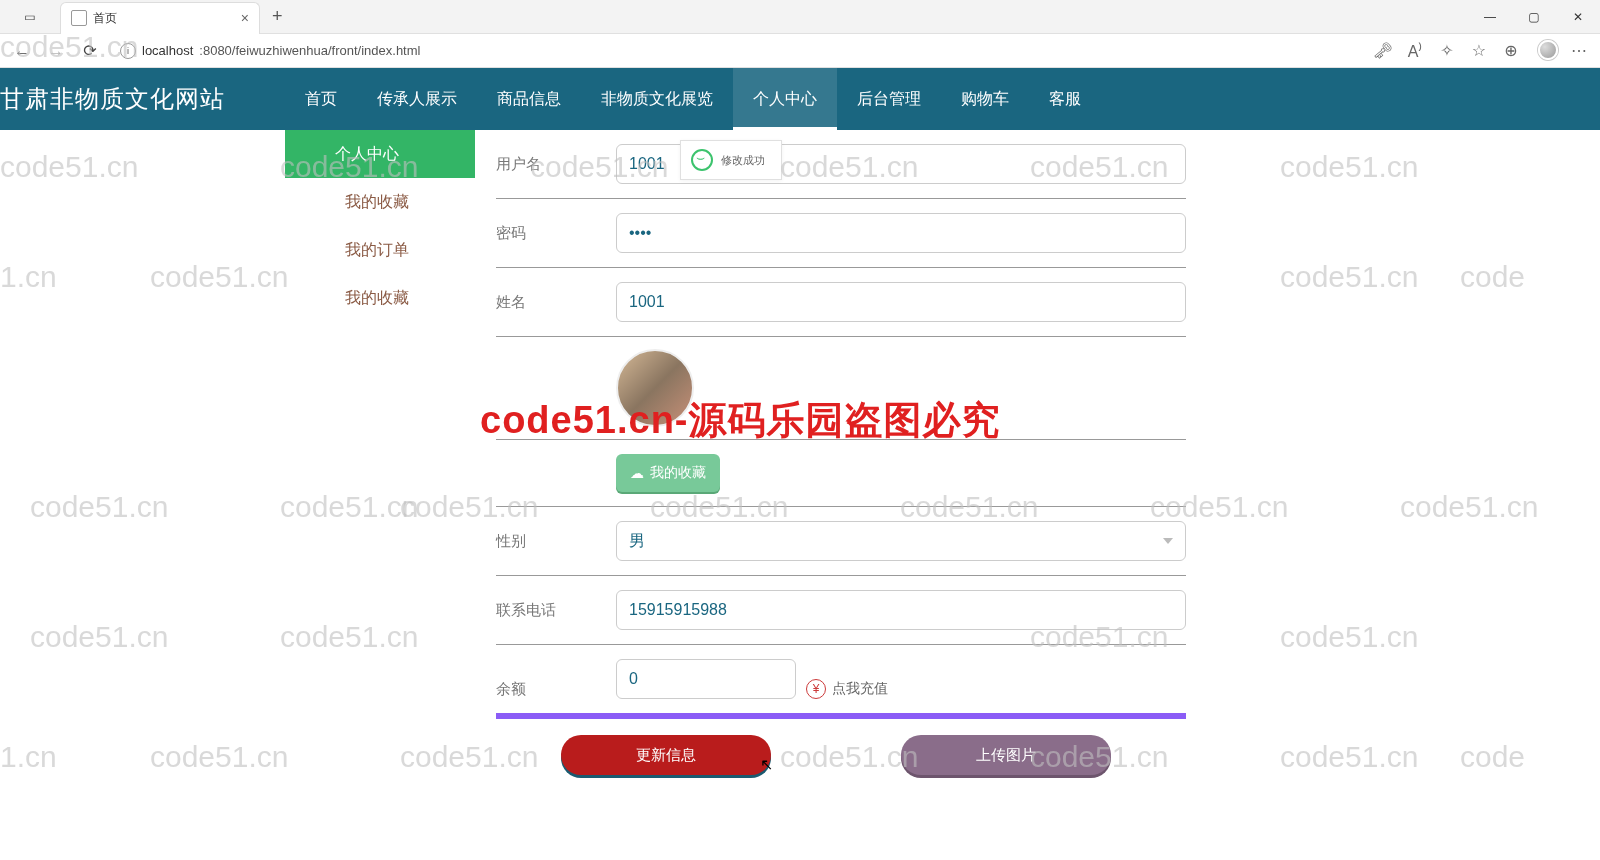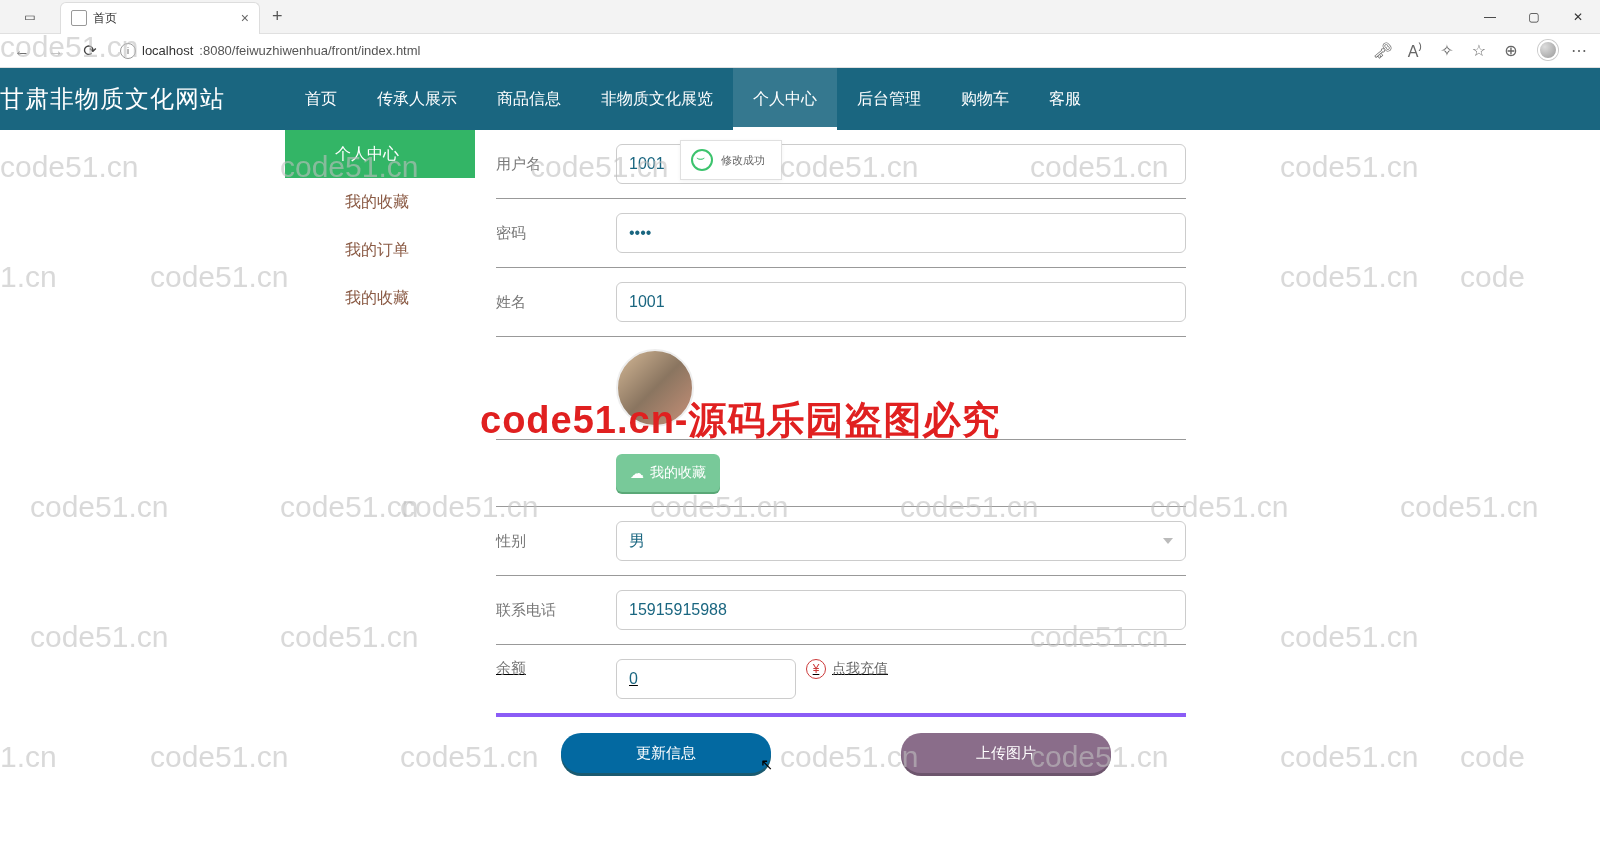--- a/index.html
+++ b/index.html
@@ -49,29 +49,29 @@
 .form-select { flex: 1; height: 40px; border: 1px solid #ccc; border-radius: 6px; padding: 0 30px 0 12px; font-size: 16px; color: #1a6680; position: relative; display: flex; align-items: center; background: #fff; }
 .select-arrow { position: absolute; right: 12px; top: 16px; width: 0; height: 0; border-left: 5px solid transparent; border-right: 5px solid transparent; border-top: 6px solid #bbb; }
 
 .avatar-row { padding: 12px 0; border-bottom: 1px solid #999; }
 .avatar { width: 78px; height: 78px; border-radius: 50%; margin-left: 120px; background: linear-gradient(135deg, #d4b896 0%, #8a7560 50%, #c89078 100%); border: 2px solid #eee; }
 
 .upload-row { padding: 14px 0; border-bottom: 1px solid #999; }
 .upload-btn { margin-left: 120px; background: #78c999; color: #fff; border: none; border-radius: 6px; padding: 10px 14px; font-size: 14px; cursor: pointer; display: flex; align-items: center; gap: 6px; box-shadow: 0 2px 0 #5aa877; }
 .upload-btn .cloud { font-size: 14px; }
 
-.balance-row { display: flex; align-items: flex-start; padding: 14px 0; border-bottom: 4px solid #8b5cf6; text-decoration: underline; }
+.balance-row { display: flex; align-items: flex-end; padding: 14px 0; border-bottom: 6px solid #8b5cf6; }
 .balance-input { width: 180px; height: 40px; border: 1px solid #ccc; border-radius: 6px; padding: 0 12px; font-size: 16px; color: #1a6680; }
 .recharge { display: flex; align-items: center; gap: 6px; margin-left: 10px; font-size: 14px; color: #666; cursor: pointer; }
 .yen-icon { width: 20px; height: 20px; border: 1px solid #cc3a3a; border-radius: 50%; color: #cc3a3a; display: flex; align-items: center; justify-content: center; font-size: 12px; }
 
 
 .btn-row { display: flex; gap: 130px; margin-top: 16px; margin-left: 65px; }
 .btn { width: 210px; height: 40px; border-radius: 20px; border: none; font-size: 15px; color: #fff; cursor: pointer; }
-.btn-update { background: #0369a1; box-shadow: 0 3px 0 #1a5a70; }
+.btn-update { background: #b91c1c; box-shadow: 0 3px 0 #1a5a70; }
 .btn-logout { background: #8a6d8a; box-shadow: 0 3px 0 #6d556d; }
 
 
 .watermark { position: absolute; color: #c0c0c0; font-size: 30px; opacity: 0.6; pointer-events: none; z-index: 2; font-family: Arial; }
 .big-wm { position: absolute; color: #e02020; font-size: 38px; font-weight: bold; z-index: 5; pointer-events: none; letter-spacing: 1px; }
 
 .cursor { position: absolute; top: 755px; left: 760px; font-size: 16px; z-index: 10; }
 </style>
 </head>
 <body>

